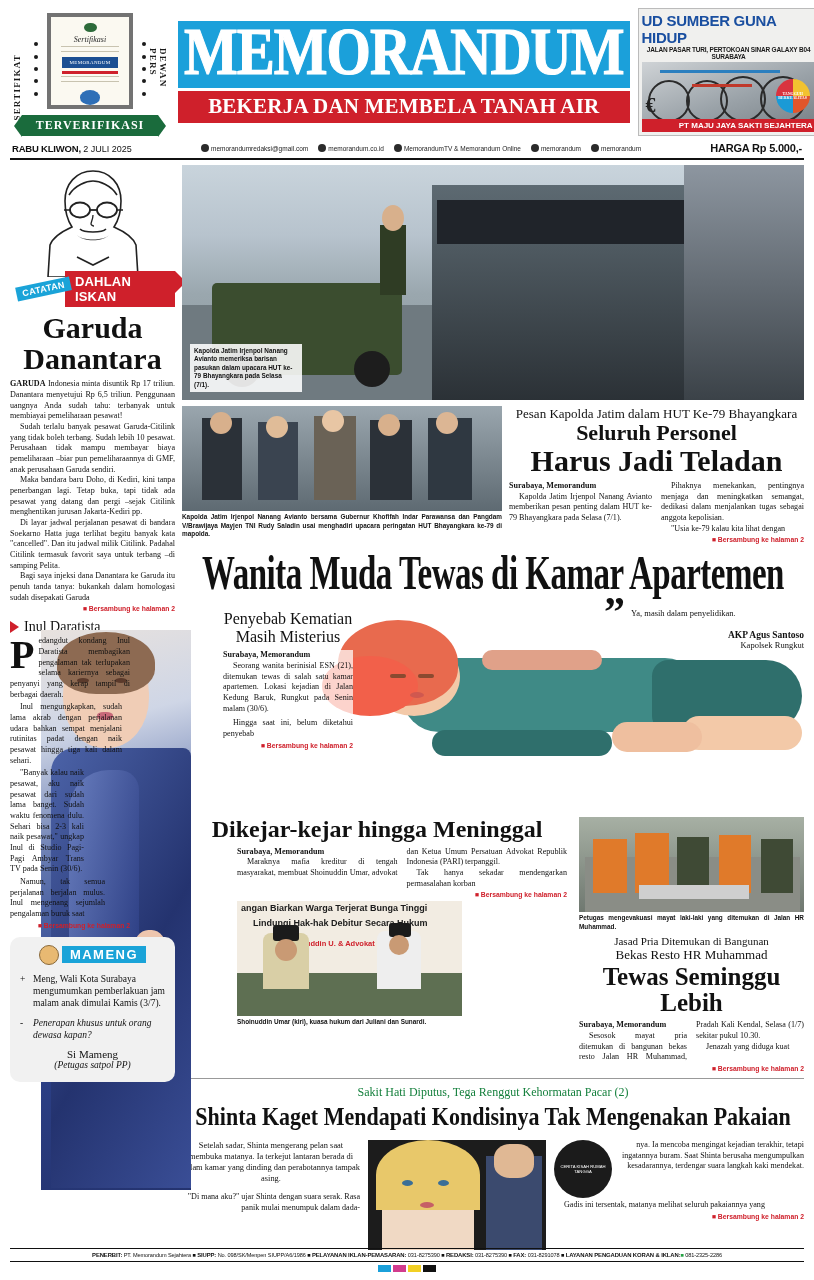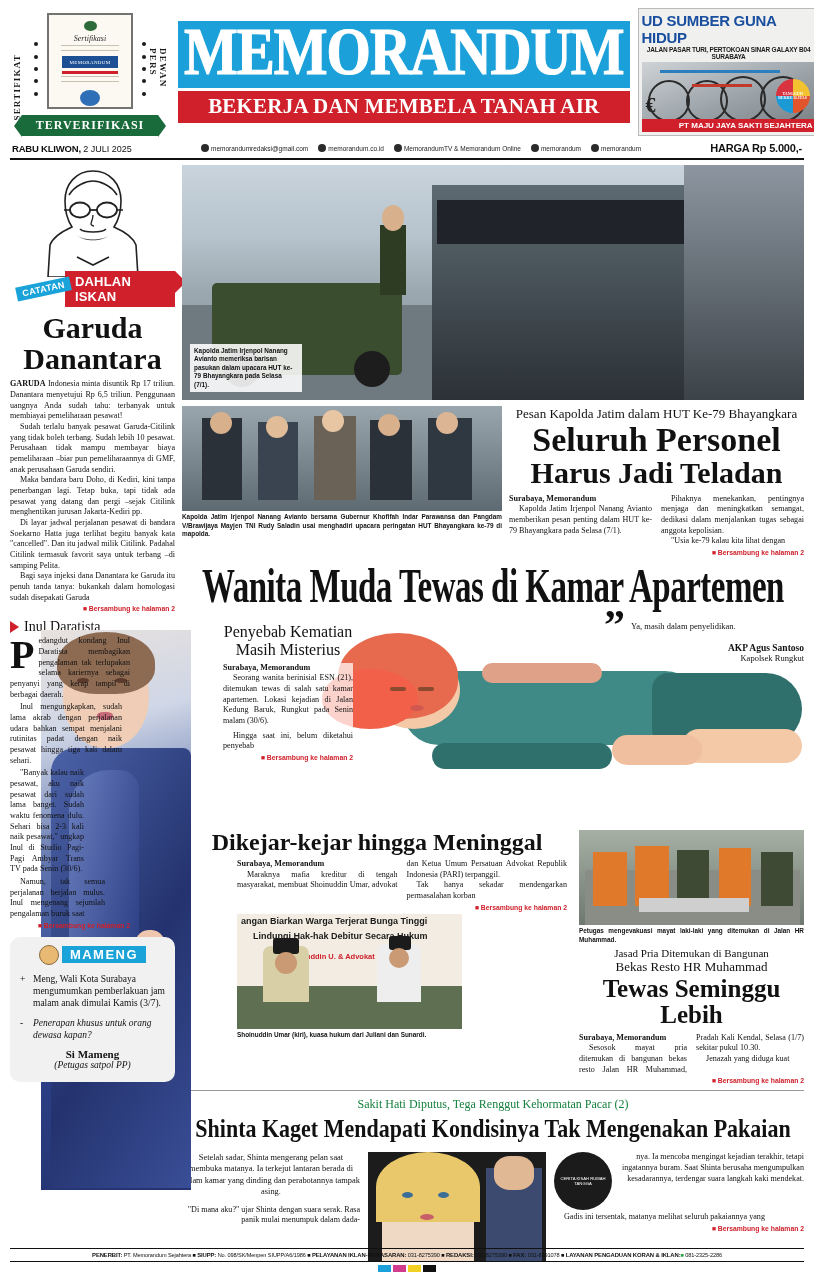--- a/index.html
+++ b/index.html
@@ -10,21 +10,21 @@
     color: #111;
     overflow: hidden;
     position: relative;
   }
   .page { width:814px; height:1280px; position:relative; padding: 8px 10px 0 10px; }
 
   
   .masthead { display:flex; align-items:stretch; gap:8px; height:128px; }
   .cert-block { width:180px; display:flex; flex-direction:column; align-items:center; justify-content:center; position:relative; }
   .cert-ring { width:160px; height:118px; position:relative; display:flex; align-items:center; justify-content:center;}
-  .cert-paper { width:86px; height:96px; border:2px solid #737373; background:#fbf9f1; position:relative; display:flex; flex-direction:column; align-items:center; padding-top:6px; }
+  .cert-paper { width:86px; height:96px; border:4px solid #737373; background:#fbf9f1; position:relative; display:flex; flex-direction:column; align-items:center; padding-top:6px; }
   .cert-paper .seal { width:13px; height:13px; border-radius:50%; background:#2d6b3a; margin-bottom:3px;}
   .cert-paper .ct { font-family:"Liberation Serif",serif; font-style:italic; font-size:8px; color:#2b2b2b; }
   .cert-paper .line { width:58px; height:1.5px; background:#c8c3b0; margin:2px 0; }
   .cert-paper .bluebar { width:56px; height:14px; background:#1c4f93; color:#fff; font-size:5px; display:flex;align-items:center;justify-content:center;letter-spacing:.3px; margin:3px 0;}
   .cert-paper .redbar { width:56px; height:4px; background:#cf202b;}
   .cert-paper .circle-logo{ width:20px;height:20px;border-radius:50%;background:#2e6fb7; margin-top:6px;}
   .arc-text { position:absolute; font-size:9px; font-weight:bold; letter-spacing:1.2px; color:#1b1b1b; }
   .arc-left { left:2px; top:46px; writing-mode:vertical-rl; transform:rotate(180deg); }
   .arc-right { right:2px; top:40px; writing-mode:vertical-rl; }
   .dots-l, .dots-r { position:absolute; top:30px; width:8px; height:62px; display:flex; flex-direction:column; justify-content:space-around; align-items:center;}
@@ -87,21 +87,21 @@
   .kicker-red .kt { font-family:"Liberation Serif",serif; font-size:14px; }
   .head2 { font-family:"Liberation Serif",serif; font-weight:bold; font-size:25px; line-height:1.03; margin:1px 0 4px;}
   .dropcap::first-letter { float:left; font-size:40px; line-height:.84; padding:2px 4px 0 0; font-weight:bold; font-family:"Liberation Serif",serif;}
   .mameng-box { background:#f1f1f1; border-radius:10px; padding:8px 10px 12px; margin-top:8px; position:relative; z-index:3;}
   .mameng-logo { display:flex; align-items:center; gap:3px; justify-content:center; margin-bottom:8px;}
   .mameng-logo .mface{ width:20px;height:20px;border-radius:50%; background:#e8b972; border:1.5px solid #8a6a3b; position:relative;}
   .mameng-logo .mtxt{ background:#1aa3d8; color:#fff; font-weight:bold; font-size:13px; letter-spacing:1.5px; padding:1px 8px; font-family:"Liberation Sans",sans-serif;}
   .mameng-item { display:flex; gap:5px; font-size:9.5px; line-height:1.3; margin-bottom:7px; font-family:"Liberation Serif",serif;}
   .mameng-item .bul { width:8px; flex:0 0 8px; }
   .mameng-item.q { font-style:italic; }
-  .mameng-sign { text-align:center; font-weight:bold; font-size:11px; margin-top:4px;}
+  .mameng-sign { text-align:center; font-weight:normal; font-size:11px; margin-top:4px;}
   .mameng-role { text-align:center; font-style:italic; font-size:9.5px;}
 
   
   .photo { background:#b9c2c8; position:relative; overflow:hidden; }
   .cap-box { position:absolute; background:rgba(255,255,255,.88); padding:3px 4px; font-family:"Liberation Sans",sans-serif; font-weight:bold; font-size:6.4px; line-height:1.32; }
   .cap-under { font-family:"Liberation Sans",sans-serif; font-weight:bold; font-size:6.4px; line-height:1.35; margin-top:2px; text-align:justify;}
 
   .two-col { display:flex; gap:7px; }
   .hl-kicker { text-align:center; font-size:13px; font-family:"Liberation Serif",serif; }
   .hl-big { text-align:center; font-family:"Liberation Serif",serif; font-weight:bold; font-size:31px; line-height:1.04; }
@@ -332,21 +332,21 @@
             <div style="position:absolute;left:84px;top:10px;width:22px;height:22px;border-radius:50%;background:#e0bc98;"></div>
             <div style="position:absolute;left:140px;top:4px;width:22px;height:22px;border-radius:50%;background:#e8c6a4;"></div>
             <div style="position:absolute;left:196px;top:8px;width:22px;height:22px;border-radius:50%;background:#d8b08c;"></div>
             <div style="position:absolute;left:254px;top:6px;width:22px;height:22px;border-radius:50%;background:#dcb694;"></div>
           </div>
           <div class="cap-under">Kapolda Jatim Irjenpol Nanang Avianto bersama Gubernur Khofifah Indar Parawansa dan Pangdam V/Brawijaya Mayjen TNI Rudy Saladin usai menghadiri upacara peringatan HUT Bhayangkara ke-79 di mapolda.</div>
         </div>
 
         <div style="flex:1;">
           <div class="hl-kicker">Pesan Kapolda Jatim dalam HUT Ke-79 Bhayangkara</div>
-          <div class="hl-big" style="font-size:34px;">Seluruh Personel</div>
+          <div class="hl-big" style="font-size:22px;">Seluruh Personel</div>
           <div class="hl-big" style="font-size:30px;margin-bottom:5px;">Harus Jadi Teladan</div>
           <div class="cols2 body-text">
             <p class="first" style="font-weight:bold">Surabaya, Memorandum</p>
             <p>Kapolda Jatim Irjenpol Nanang Avianto memberikan pesan penting dalam HUT ke-79 Bhayangkara pada Selasa (7/1).</p>
             <p>Pihaknya menekankan, pentingnya menjaga dan meningkatkan semangat, dedikasi dalam menjalankan tugas sebagai anggota kepolisian.</p>
             <p>"Usia ke-79 kalau kita lihat dengan</p>
           </div>
           <div class="cont">Bersambung ke halaman 2</div>
         </div>
       </div>

